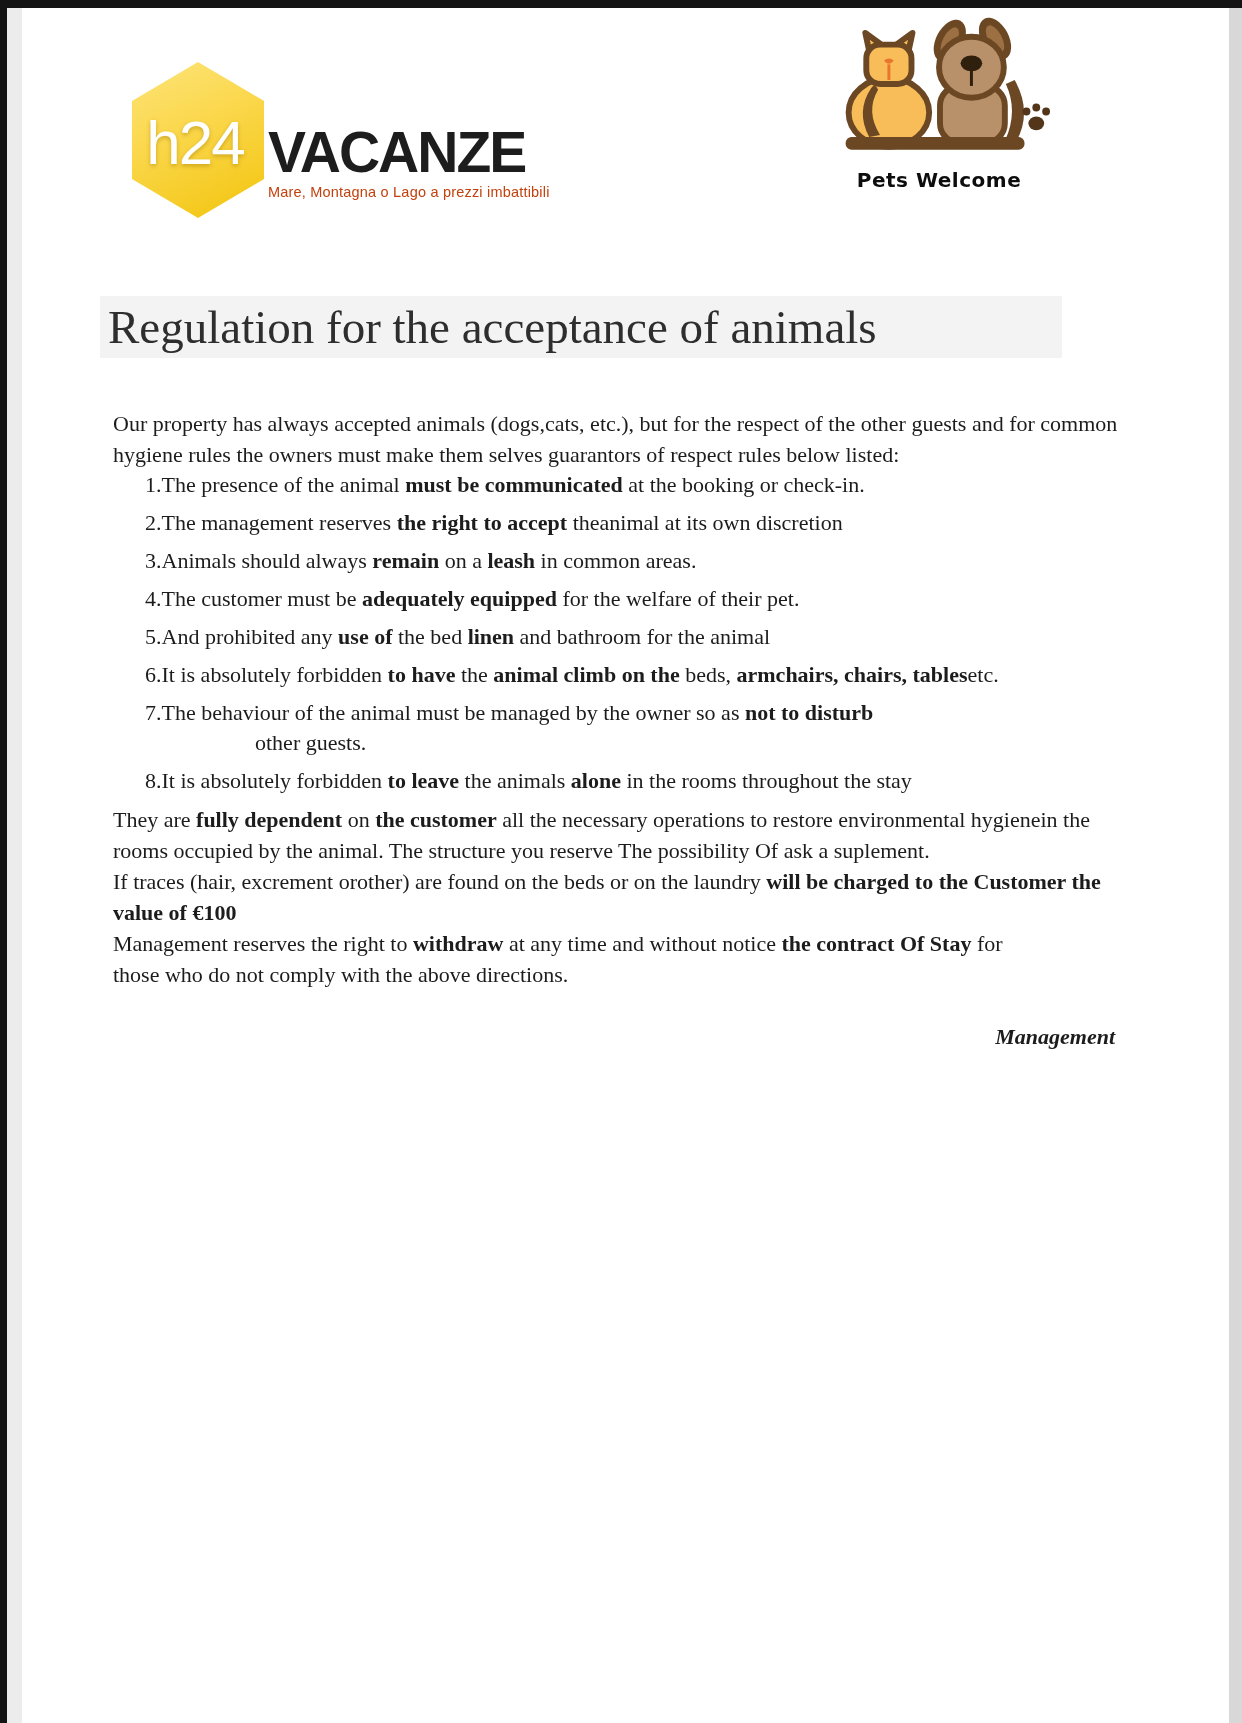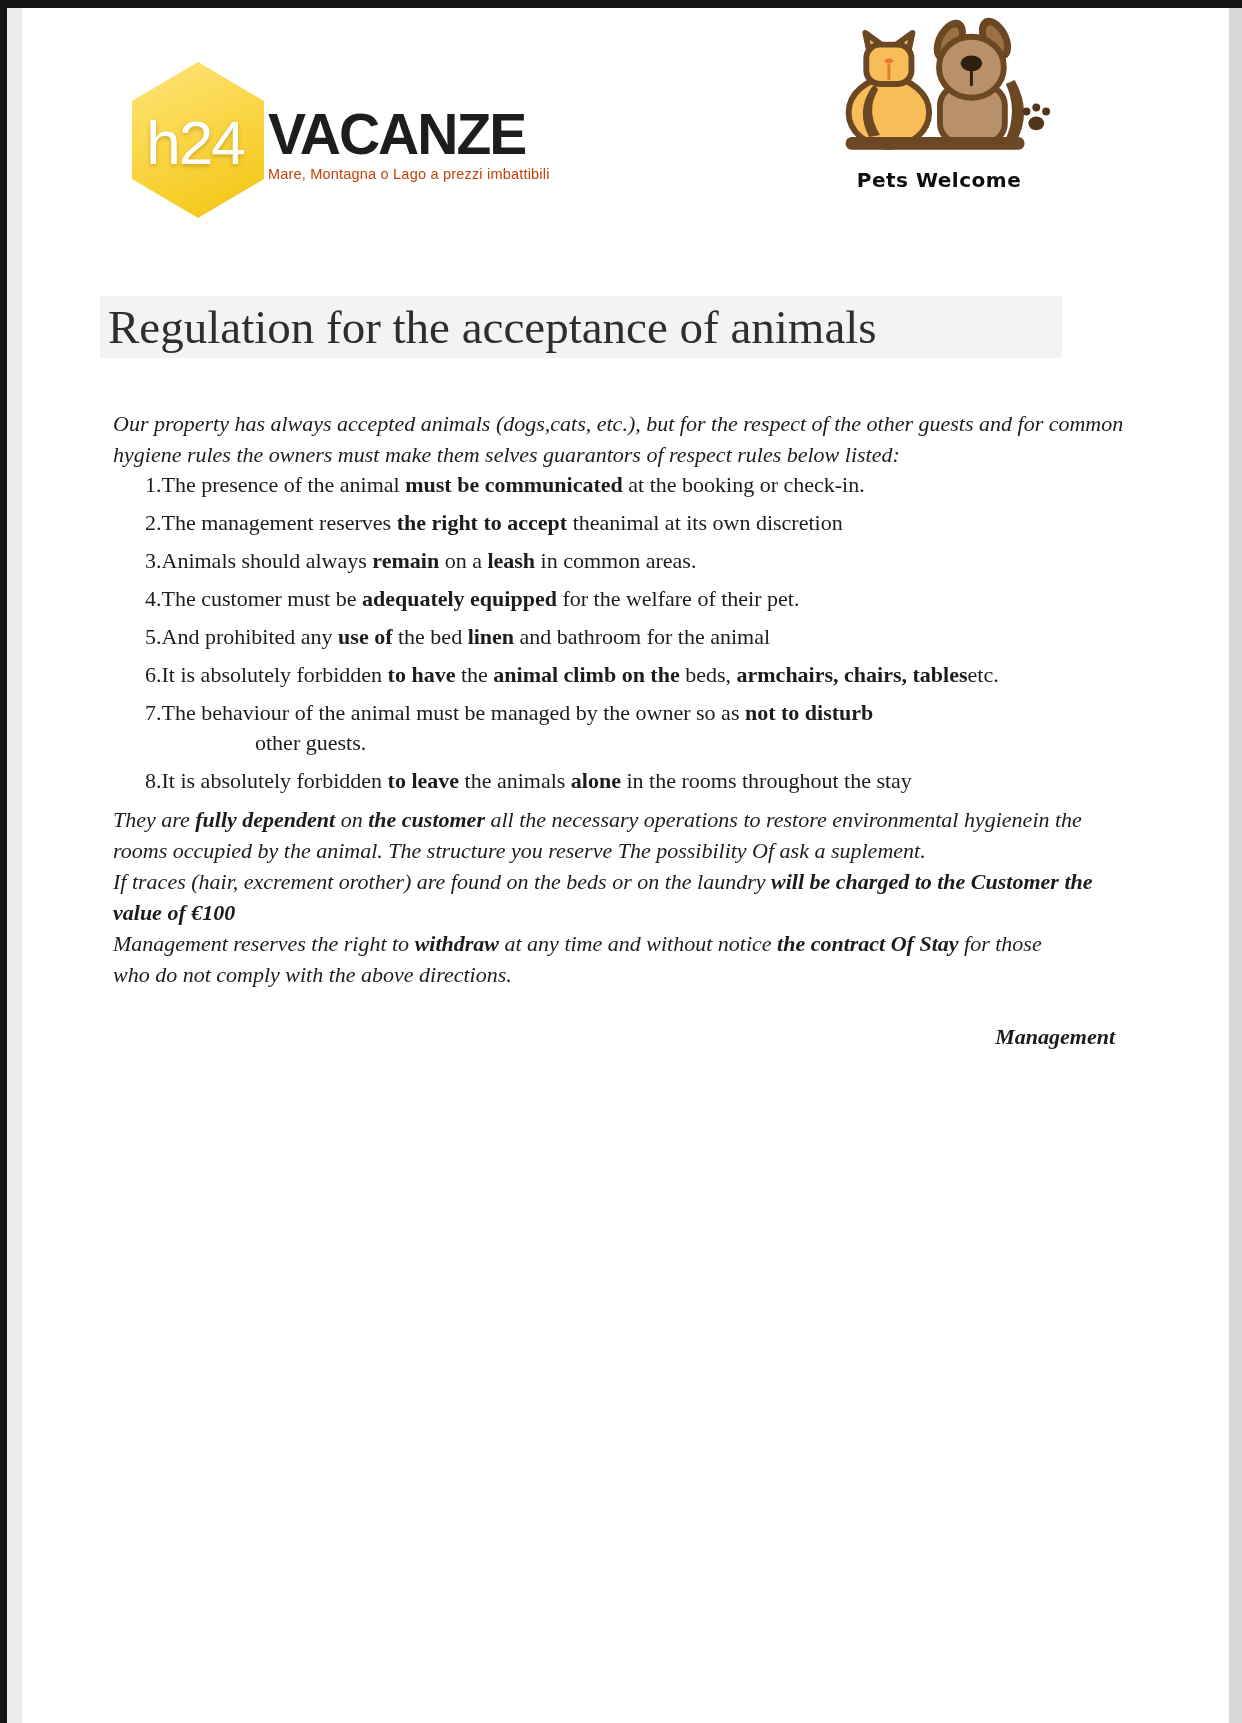--- a/index.html
+++ b/index.html
@@ -19,21 +19,21 @@
     width:132px;height:156px;flex:0 0 132px;
     background:linear-gradient(155deg,#fde47a 0%,#fbd84e 40%,#f2c40d 100%);
     clip-path:polygon(50% 0,100% 25%,100% 75%,50% 100%,0 75%,0 25%);
     display:flex;align-items:center;justify-content:center;
   }
   .hex-text{
     color:#ffffff;font-family:"Liberation Sans",sans-serif;font-size:62px;
     letter-spacing:-2px;margin-top:4px;margin-right:6px;
     text-shadow:0 2px 4px rgba(150,110,0,.45);
   }
-  .brand-wrap{margin-left:4px;margin-bottom:36px;}
+  .brand-wrap{margin-left:4px;margin-bottom:18px;}
   .brand{
     font-family:"Liberation Sans",sans-serif;font-weight:bold;font-size:57px;
     line-height:1;letter-spacing:-2px;color:#1d1d1d;
   }
   .tagline{
     font-family:"Liberation Sans",sans-serif;font-size:14.5px;color:#c2410c;
     margin-top:3px;letter-spacing:.2px;
   }
 
   
@@ -46,21 +46,21 @@
 
   
   .titlebar{
     position:absolute;left:100px;top:296px;width:962px;height:62px;background:#f3f3f3;
     display:flex;align-items:center;
   }
   .titlebar span{font-size:47px;color:#2e2e2e;padding-left:8px;white-space:nowrap;}
 
   
   .content{position:absolute;left:113px;top:408px;width:1017px;font-size:22px;}
-  .content p{margin:0;line-height:31px;font-style:italic;}
+  .content p{margin:0;line-height:31px;}
   .intro{margin-bottom:26px;}
   .list{padding-left:32px;}
   .li{line-height:30px;margin-bottom:8px;}
   .li .cont{padding-left:110px;line-height:30px;}
   .cont:empty{display:none;}
   .para-a{margin-top:58px;margin-bottom:26px;}
   .para-b{margin-bottom:20px;}
   .para-c{width:930px;}
   b{font-weight:bold;}
   .sig{

